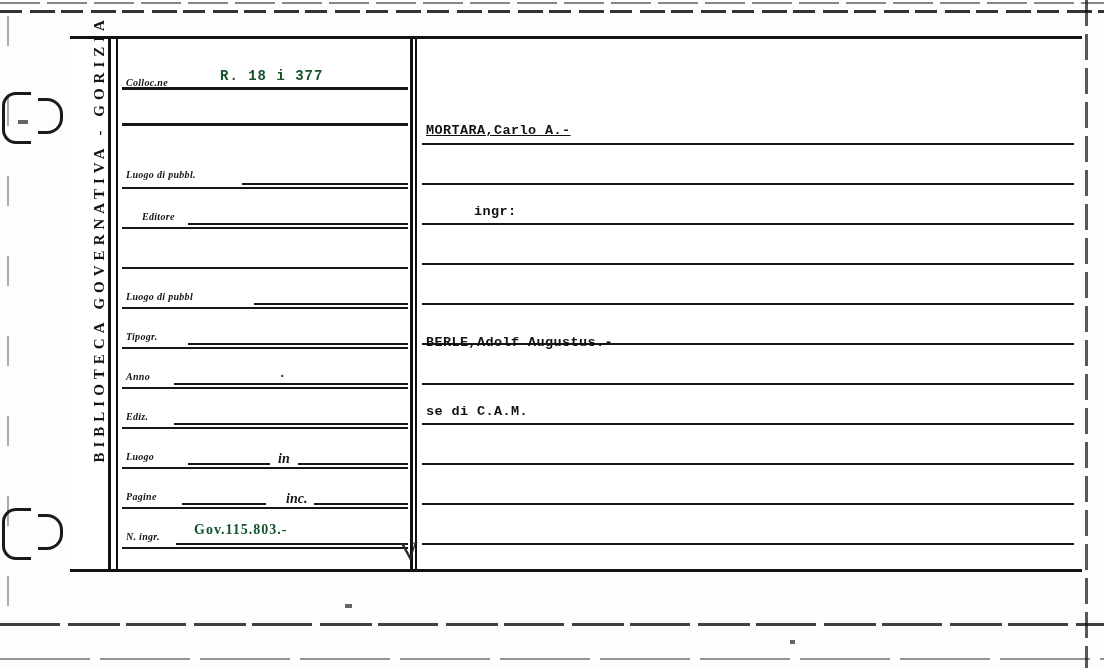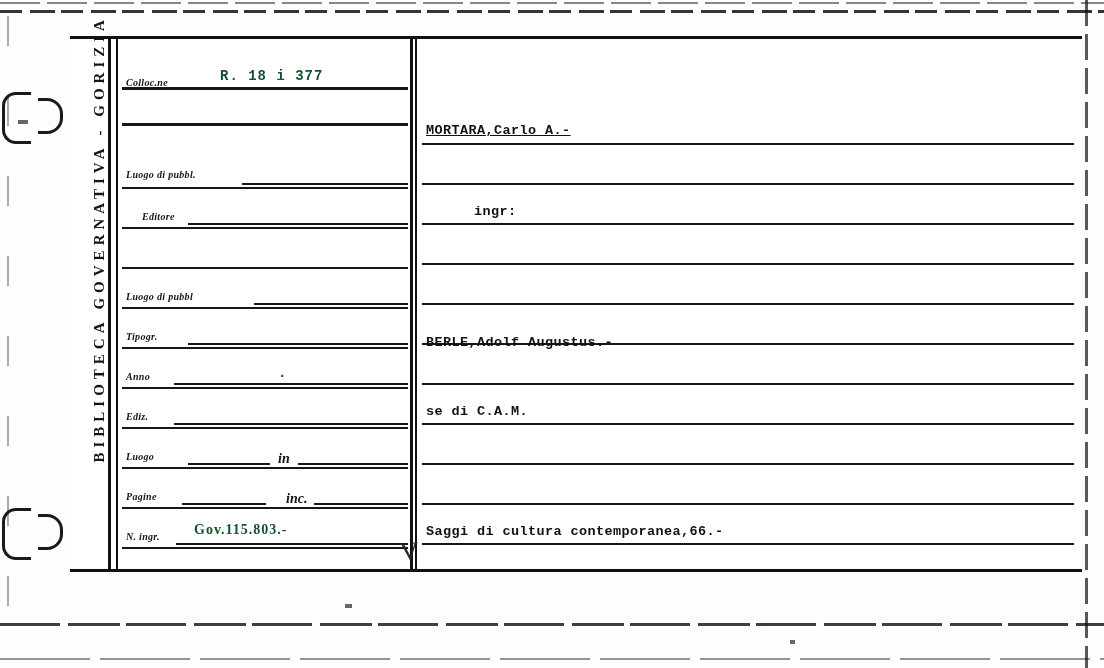--- a/index.html
+++ b/index.html
@@ -304,18 +304,17 @@
 
     <div class="entry-text" style="top:84px;text-decoration:underline;">MORTARA,Carlo A.-</div>
 
     <div class="entry-text indent" style="top:165px;">ingr:</div>
 
     <div class="entry-text" style="top:296px;">BERLE,Adolf Augustus.-</div>
 
 
     <div class="entry-text" style="top:365px;">se di C.A.M.</div>
 
-    <div class="entry-text" style="top:485px;">Saggi di cultura contemporanea,66.-</div>
 
     <div class="pencil-mark">V</div>
 
   </div>
 </div>
 
 </body></html>

